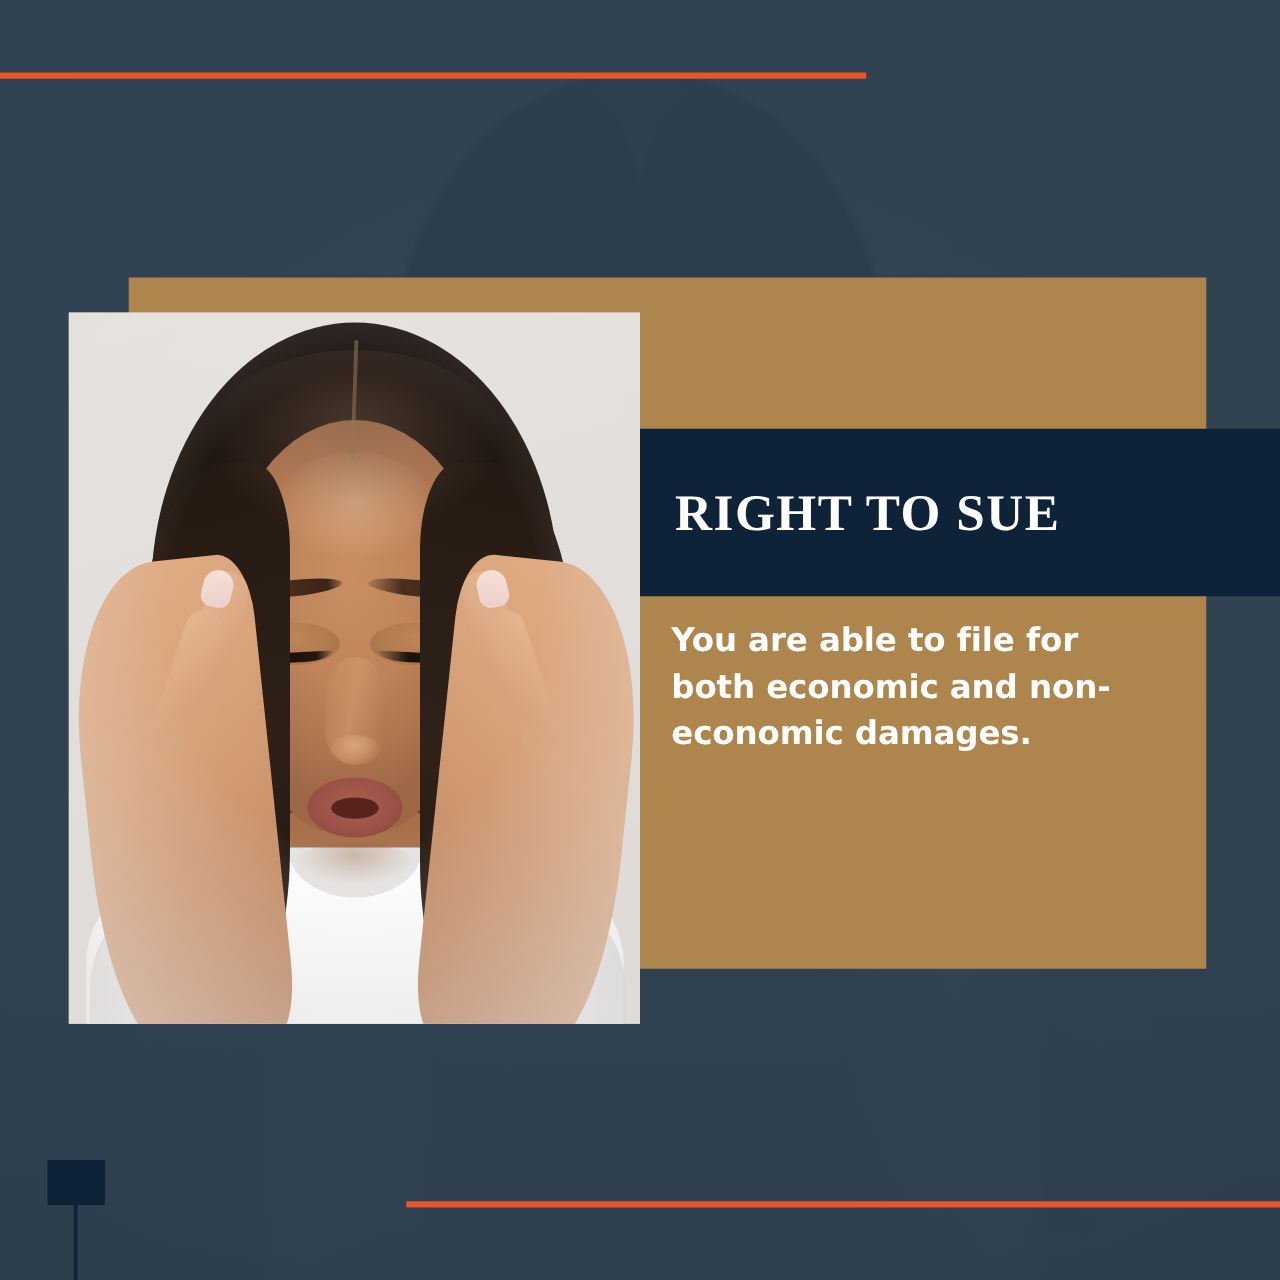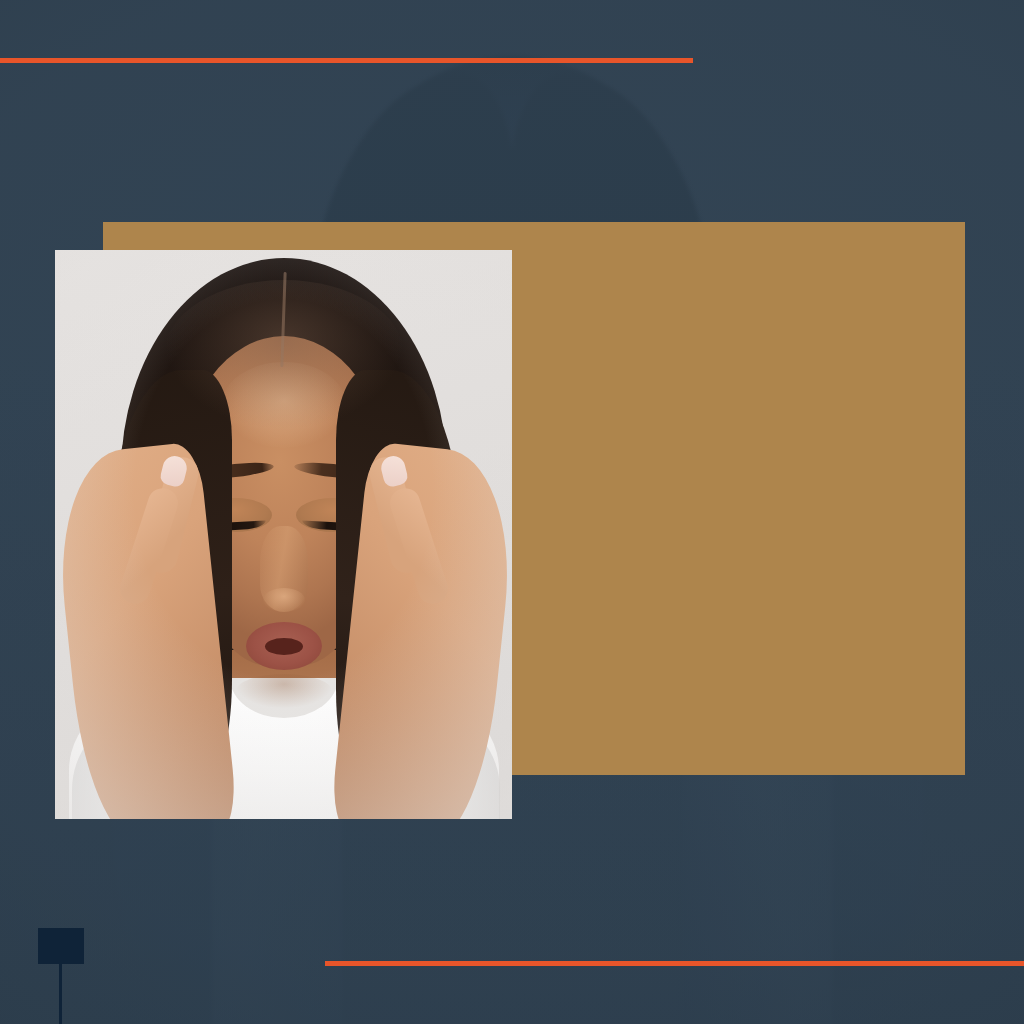--- a/index.html
+++ b/index.html
@@ -543,21 +543,25 @@
     </div>
 
     <div class="bg-tint"></div>
     <div class="bg-vignette"></div>
   </div>
 
   <div class="rule-top"></div>
 
   <div class="gold-panel"></div>
 
-
+  <div class="title-band">
+    <h1 class="title-text">RIGHT TO SUE</h1>
+  </div>
+
+  <p class="body-copy">You are able to file for both economic and non-economic damages.</p>
 
   <div class="photo-card">
     <div class="photo-bg"></div>
 
     <div class="subj">
       <div class="hair-back"></div>
       <div class="neck"></div>
       <div class="shirt"></div>
       <div class="shirt-collar"></div>
       <div class="shirt-shadow-l"></div>

